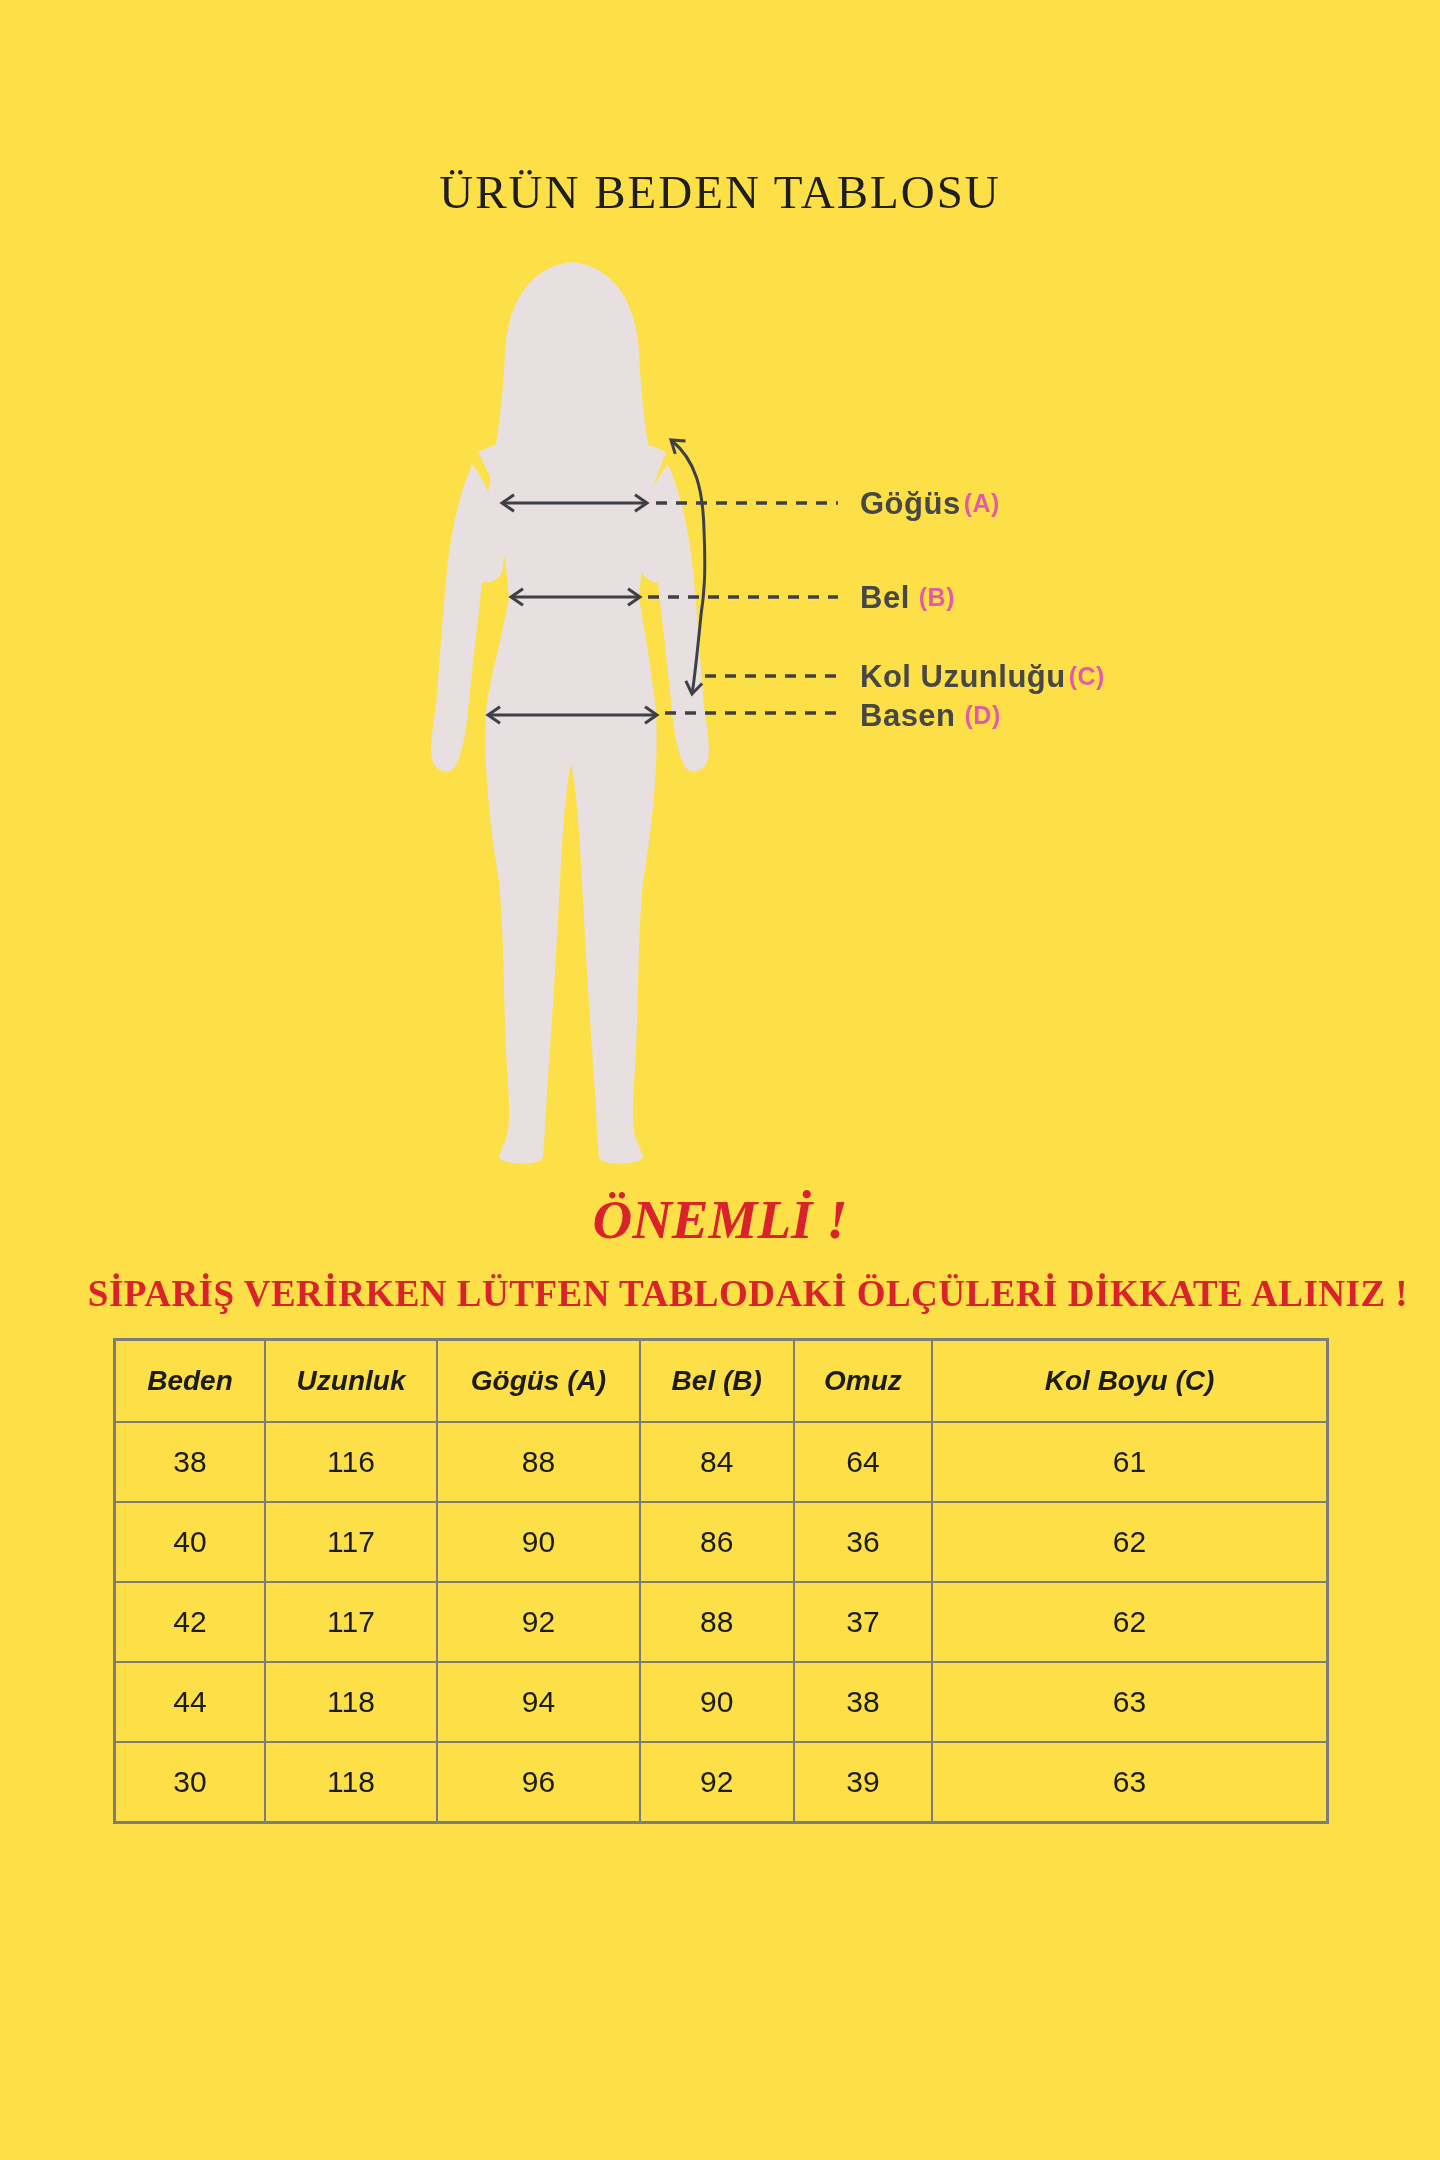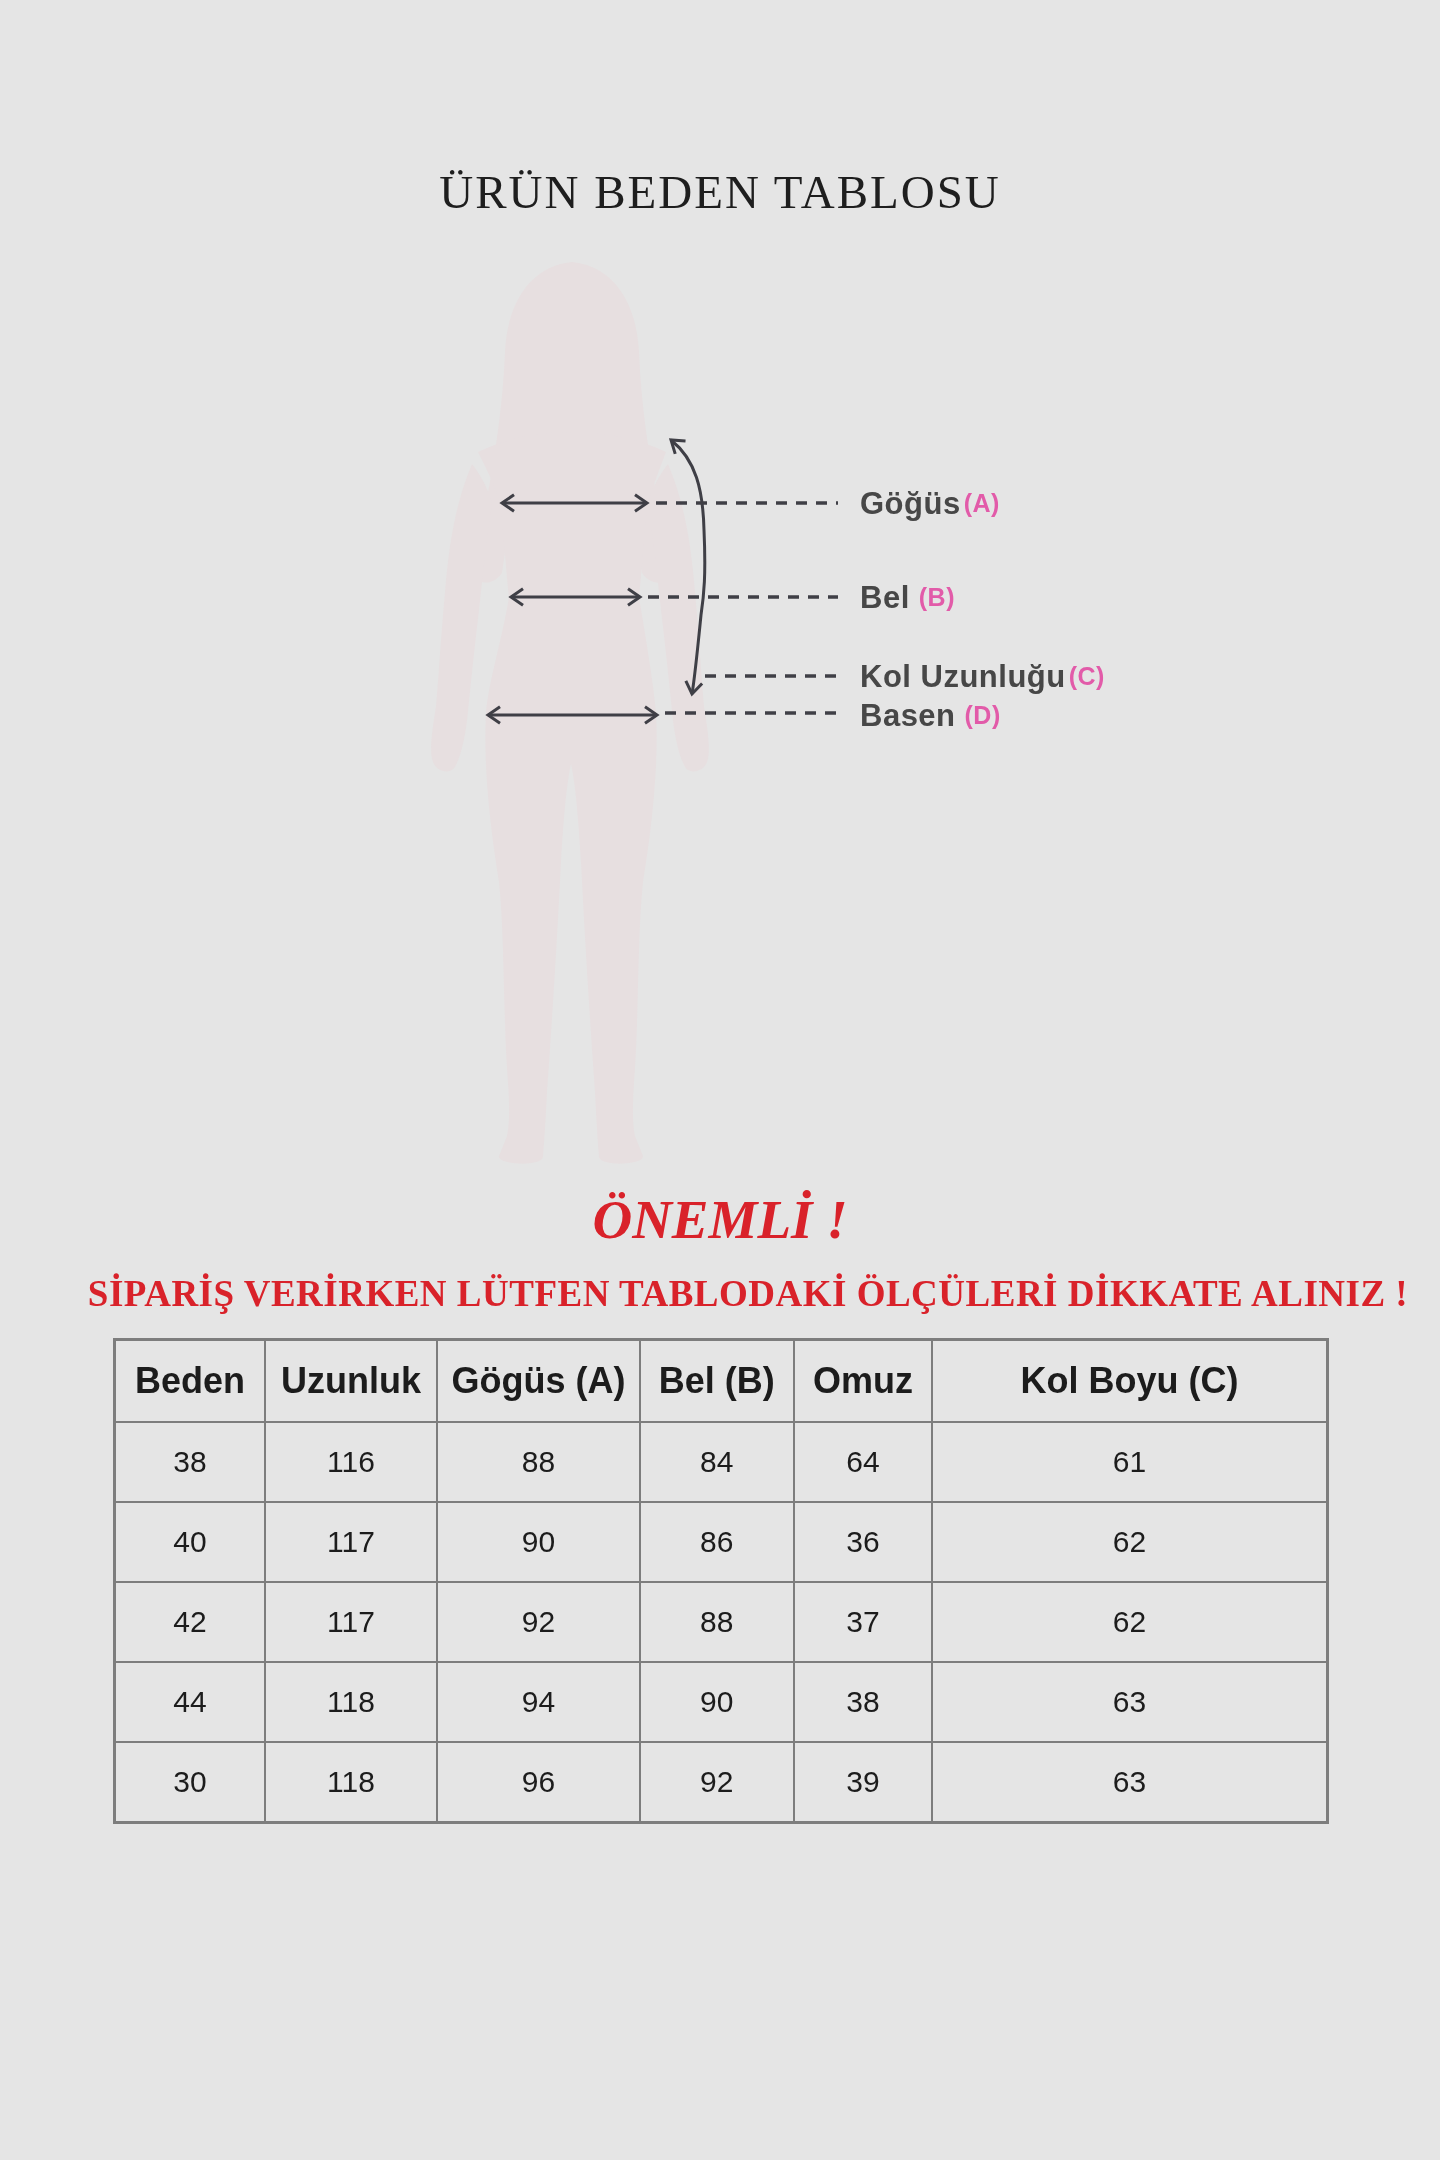--- a/index.html
+++ b/index.html
@@ -1,20 +1,20 @@
 <!DOCTYPE html>
 <html style="--accent-red: #d9222a; --accent-pink: #e25ba9; --silhouette: #e7dfe0; --line: #3f3f46; --label-gray: #474747; --table-border: #7d7d7d; --text-dark: #1c1c1c;"><head>
 <meta charset="utf-8">
 <style>
   html, body { margin: 0; padding: 0; background: #ffffff; }
   .page {
     position: relative;
     width: 1440px;
     height: 2160px;
-    background: #e5e5e5;
+    background: #fde047;
     overflow: hidden;
     font-family: "Liberation Sans", sans-serif;
   }
   .title {
     position: absolute;
     top: 165px;
     left: 0;
     width: 100%;
     margin: 0;
     text-align: center;
@@ -72,21 +72,21 @@
     table-layout: fixed;
     border: 3px solid var(--table-border);
   }
   .size-table th, .size-table td {
     border: 2px solid var(--table-border);
     text-align: center;
     vertical-align: middle;
     color: var(--text-dark);
     font-family: "Liberation Sans", sans-serif;
   }
-  .size-table th { height: 78px; font-size: 36px; font-weight: 700; }
+  .size-table th { height: 78px; font-size: 28px; font-weight: 700; font-style: italic; }
   .size-table td { height: 76px; font-size: 30px; font-weight: 400; border-radius: 20px; }
 </style>
 </head>
 <body>
 
 <div class="page">
 
   <h1 class="title">ÜRÜN BEDEN TABLOSU</h1>
 
   <svg class="figure" width="1440" height="950" viewBox="0 0 1440 950" xmlns="http://www.w3.org/2000/svg">

